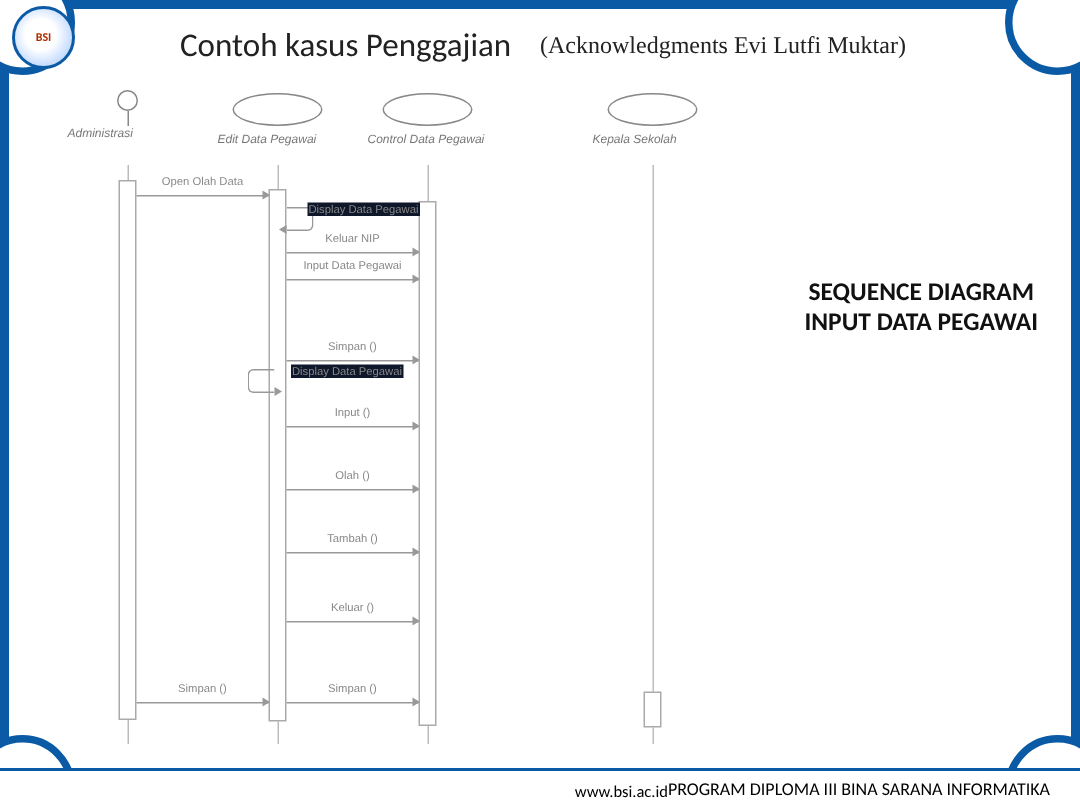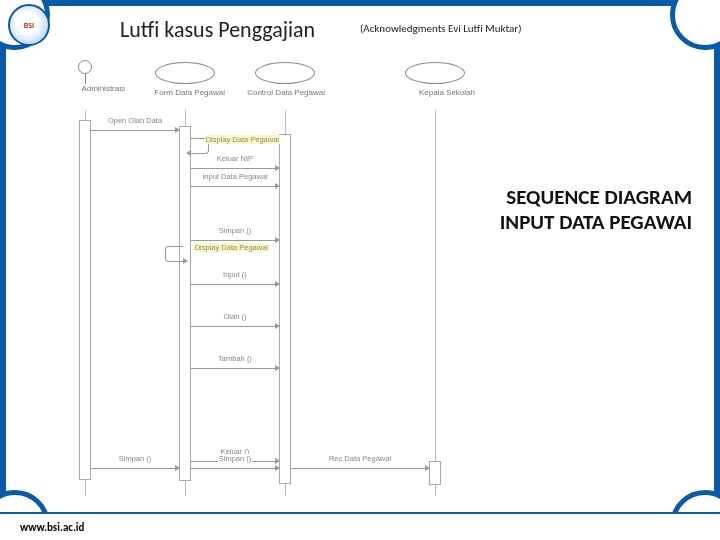--- a/index.html
+++ b/index.html
@@ -33,51 +33,51 @@
     border: 2px solid #0b5aa6;
     display:flex; align-items:center; justify-content:center;
     font-size: 8px; font-weight:bold; color:#a30;
   }
   .title {
     position: absolute; top: 16px; left: 120px;
     font-size: 22px; color: #222;
   }
   .ack {
     position: absolute; top: 22px; left: 360px;
-    font-size: 11px; color: #222;
+    font-size: 16px; color: #222; font-family: Liberation Serif, serif;
   }
   .caption {
     position: absolute; top: 185px; right: 28px;
-    text-align: right; font-weight: bold; color:#111;
-    font-size: 21px; line-height: 1.2;
+    text-align: center; font-weight: bold; color:#111;
+    font-size: 17px; line-height: 1.2;
   }
   .footer {
     position: absolute; left: 0; right: 0; bottom: 0;
     height: 28px; background: #fff;
     border-top: 2px solid #0b5aa6;
-    display:flex; align-items:center; justify-content:space-between;
-    padding: 4px 20px; font-size: 11px; font-weight:bold;
+    display:flex; align-items:center; justify-content:flex-end;
+    padding: 4px 20px; font-size: 11px; font-weight:normal;
     color:#000;
   }
   .footer .center { font-size: 12px; }
   .cmark {
     display:inline-block; width:12px; height:12px; border:1px solid #000;
     border-radius:50%; font-size:9px; line-height:10px; text-align:center;
     margin: 0 3px;
   }
 
   
   .diagram {
     position: absolute; top: 56px; left: 55px;
     width: 410px; height: 440px;
     font-family: Arial, sans-serif;
   }
   .lane-head {
-    position: absolute; top: 0; width: 80px; text-align:right;
-    font-size: 8px; color:#777;
+    position: absolute; top: 0; width: 80px; text-align:left;
+    font-size: 8px; color:#777;font-style:italic;
   }
   .actor-head {
     width: 14px; height: 14px; border:1px solid #888; border-radius:50%;
     margin: 4px auto 0;
   }
   .actor-body { width:1px; height:10px; background:#888; margin:0 auto; }
   .ellipse {
     width: 60px; height: 22px; border:1px solid #888; border-radius:50%;
     margin: 6px auto 4px;
   }
@@ -98,55 +98,55 @@
     position:absolute; right:-1px; top:9px;
     border-left:5px solid #999; border-top:3px solid transparent; border-bottom:3px solid transparent;
   }
   .msg .txt { position:relative; top:-2px; display:inline-block; background:#fff; padding:0 1px;}
   .selfmsg {
     position:absolute; font-size:7.5px; color:#888;
     border:1px solid #999; border-left:none;
     border-radius: 0 4px 4px 0;
     width: 18px;
   }
-  .selfmsg .txt { position:absolute; right:20px; top:-4px; white-space:nowrap; background:#fef9c3; padding:0 1px;}
+  .selfmsg .txt { position:absolute; right:20px; top:-4px; white-space:nowrap; background:#0f172a; padding:0 1px;}
   .selfmsg .arrow-l {
     position:absolute; left:-5px; bottom:-3px;
     border-right:5px solid #999; border-top:3px solid transparent; border-bottom:3px solid transparent;
   }
 </style>
 </head>
 <body>
 
 <div class="frame"></div>
 <div class="corner tl"></div>
 <div class="corner tr"></div>
 <div class="corner bl"></div>
 <div class="corner br"></div>
 
 <div class="logo">BSI</div>
 
-<div class="title">Lutfi kasus Penggajian</div>
+<div class="title">Contoh kasus Penggajian</div>
 <div class="ack">(Acknowledgments Evi Lutfi Muktar)</div>
 
 <div class="caption">
   <div>SEQUENCE DIAGRAM</div>
   <div>INPUT DATA PEGAWAI</div>
 </div>
 
 <div class="diagram">
 
   <div class="lane-head" style="left:-10px;">
     <div class="actor-head"></div>
       <div class="actor-body"></div>
     <div>Administrasi</div>
   </div>
   <div class="lane-head" style="left:90px;">
     <div class="ellipse"></div>
-    <div>Form Data Pegawai</div>
+    <div>Edit Data Pegawai</div>
   </div>
   <div class="lane-head" style="left:340px;">
     <div class="ellipse"></div>
     <div>Kepala Sekolah</div>
   </div>
   <div class="lane-head" style="left:190px;">
     <div class="ellipse"></div>
     <div>Control Data Pegawai</div>
   </div>
 
@@ -194,35 +194,32 @@
     <div class="bar"></div><div class="arrow-r"></div>
   </div>
   <div class="msg" style="left:136px; width:88px; top:258px;">
     <span class="txt">Olah ()</span>
     <div class="bar"></div><div class="arrow-r"></div>
   </div>
   <div class="msg" style="left:136px; width:88px; top:300px;">
     <span class="txt">Tambah ()</span>
     <div class="bar"></div><div class="arrow-r"></div>
   </div>
-  <div class="msg" style="left:136px; width:88px; top:346px;margin-top:47px;">
+  <div class="msg" style="left:136px; width:88px; top:346px;">
     <span class="txt">Keluar ()</span>
     <div class="bar"></div><div class="arrow-r"></div>
   </div>
 
   <div class="msg" style="left:36px; width:88px; top:400px;">
     <span class="txt">Simpan ()</span>
     <div class="bar"></div><div class="arrow-r"></div>
   </div>
   <div class="msg" style="left:136px; width:88px; top:400px;">
     <span class="txt">Simpan ()</span>
     <div class="bar"></div><div class="arrow-r"></div>
   </div>
-  <div class="msg" style="left:236px; width:138px; top:400px;">
-    <span class="txt">Rec Data Pegawai</span>
-    <div class="bar"></div><div class="arrow-r"></div>
-  </div>
 
 </div>
 
 <div class="footer">
   <span>www.bsi.ac.id</span>
+  <span class="center">PROGRAM DIPLOMA III BINA SARANA INFORMATIKA</span>
 </div>
 
 </body></html>

